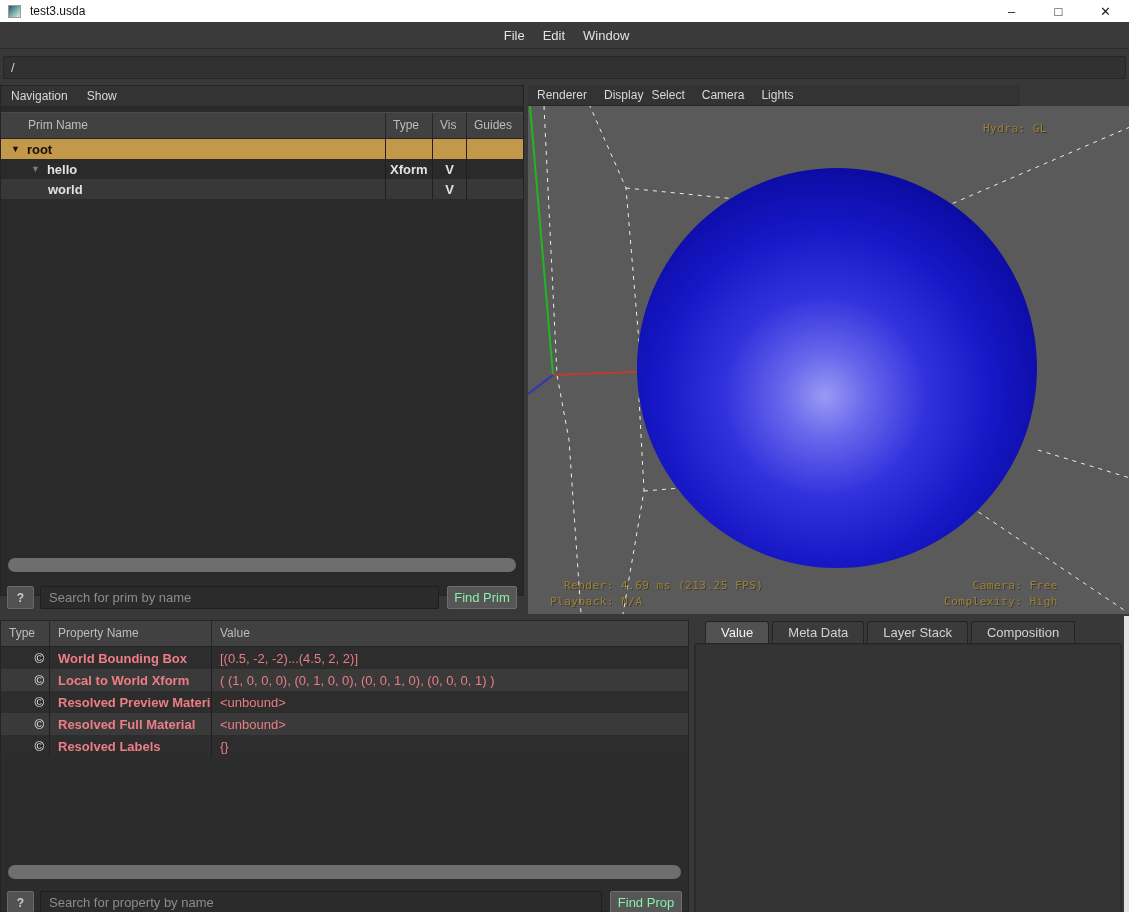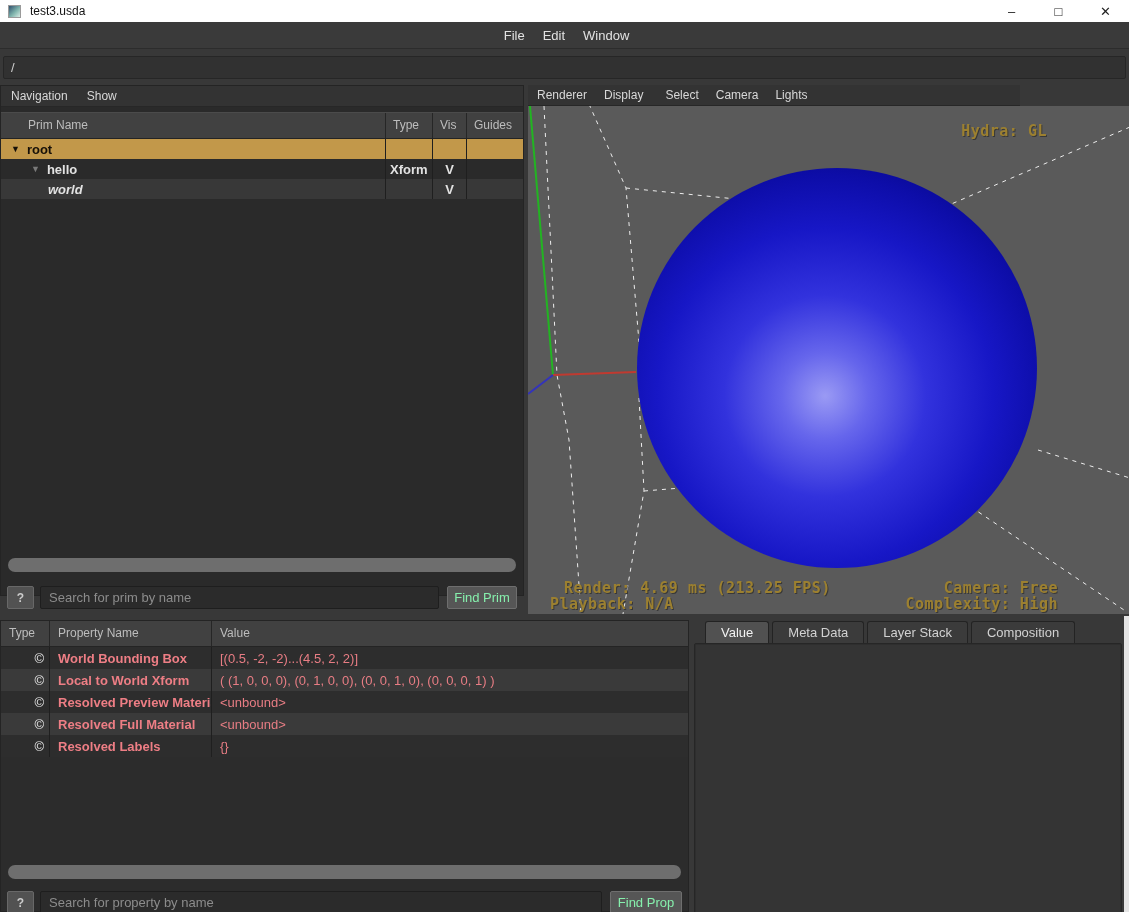--- a/index.html
+++ b/index.html
@@ -65,22 +65,22 @@
     color:#cfcfcf; font-size:13px; padding:0 8px; outline:none;
     font-family:"Liberation Sans",sans-serif; }
   .search-input::placeholder { color:#8c8c8c; }
   .find-btn { width:70px; margin-left:8px; background:#565656; border:1px solid #6e6e6e;
     border-radius:2px; color:#86efac; font-size:13px; font-family:"Liberation Sans",sans-serif; }
 
   
   .viewport { position:absolute; left:528px; top:85px; width:492px; height:529px; background:#14532d; }
   .vp-canvas { position:absolute; left:0; top:21px; width:602px; height:508px;
     background:#5a5a5a; overflow:hidden; }
-  .hud { position:absolute; font-family:"DejaVu Sans Mono", monospace; font-size:15px;
-    font-weight:bold; color:#9c8030; text-shadow:1px 1px 0 rgba(30,30,30,.55);
+  .hud { position:absolute; font-family:"DejaVu Sans Mono", monospace; font-size:11px;
+    font-weight:normal; color:#9c8030; text-shadow:1px 1px 0 rgba(30,30,30,.55);
     letter-spacing:.5px; white-space:pre; }
 
   
   .prop-panel { position:absolute; left:0; top:620px; width:689px; height:292px;
     background:#2c2c2c; border:1px solid #242424; }
   .prop-header { position:absolute; left:0; top:0; right:0; height:26px;
     display:grid; grid-template-columns:48px 162px 1fr;
     background:#414141; border-bottom:1px solid #242424; }
   .prop-header > div { color:#bdbdbd; font-size:12px; line-height:24px; padding-left:8px; }
   .prop-header > div + div { border-left:1px solid #262626; }
@@ -156,42 +156,42 @@
         <div class="cell" style="padding-left:30px;">
           <span class="expander" style="color:#7a7a7a;">▼</span>
           <span>hello</span>
         </div>
         <div class="cell">Xform</div>
         <div class="cell vis-cell">V</div>
         <div class="cell"></div>
       </div>
 
       <div class="tree-row alt">
-        <div class="cell" style="font-style:italic;">
+        <div class="cell" style="">
           <span>world</span>
         </div>
         <div class="cell">Sphere</div>
         <div class="cell vis-cell">V</div>
         <div class="cell"></div>
       </div>
     </div>
 
     <div class="h-scrollbar" style="top:472px;"></div>
 
     <div class="search-row" style="top:500px;">
       <div class="help-btn">?</div>
       <input class="search-input" placeholder="Search for prim by name" style="">
       <button class="find-btn">Find Prim</button>
     </div>
   </div>
 
   <div class="viewport">
     <div class="panel-menubar" style="padding-left:9px;">
       <div class="panel-menu-item" style="margin-right:17px;">Renderer</div>
-      <div class="panel-menu-item" style="margin-right:22px;">Display</div>
+      <div class="panel-menu-item" style="margin-right:8px;">Display</div>
       <div class="panel-menu-item" style="margin-right:17px;">Select</div>
       <div class="panel-menu-item" style="margin-right:17px;">Camera</div>
       <div class="panel-menu-item">Lights</div>
     </div>
 
     <div class="vp-canvas">
       <svg width="602" height="508" viewBox="0 0 602 508">
         <defs>
           <radialGradient id="sph" cx="47%" cy="57%" r="60%">
             <stop offset="0%" stop-color="#9a9af4"></stop>

